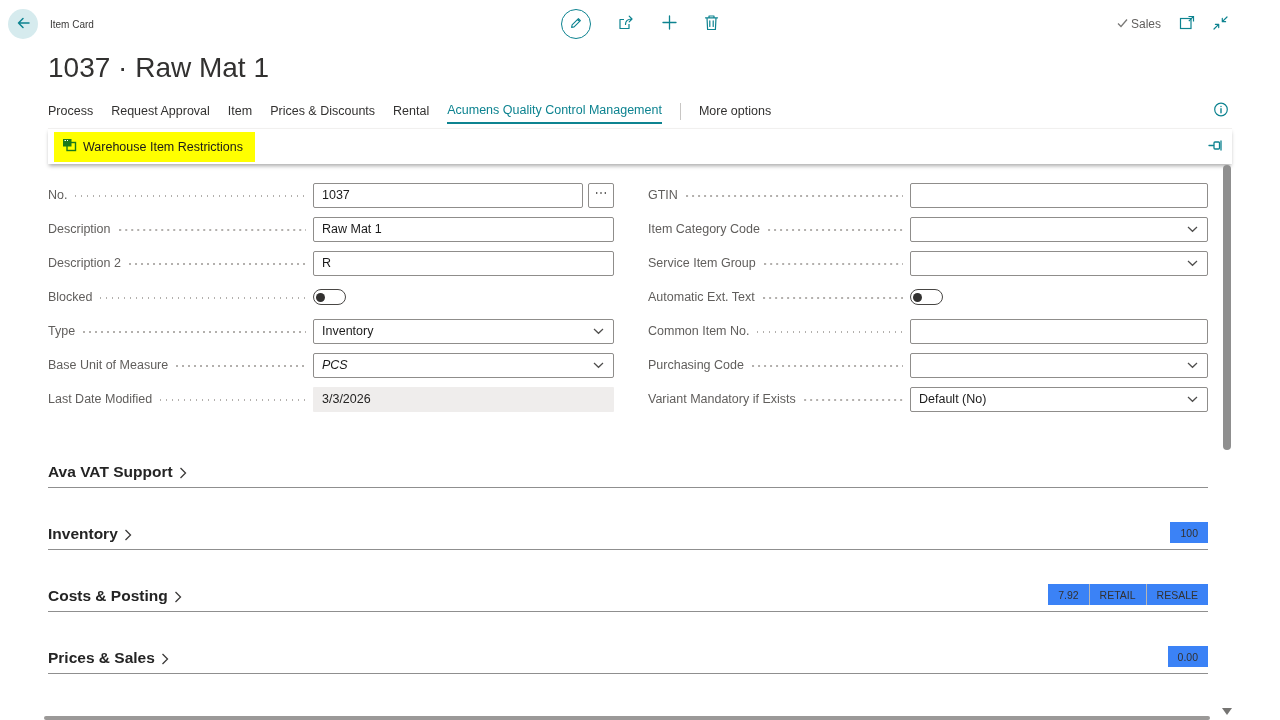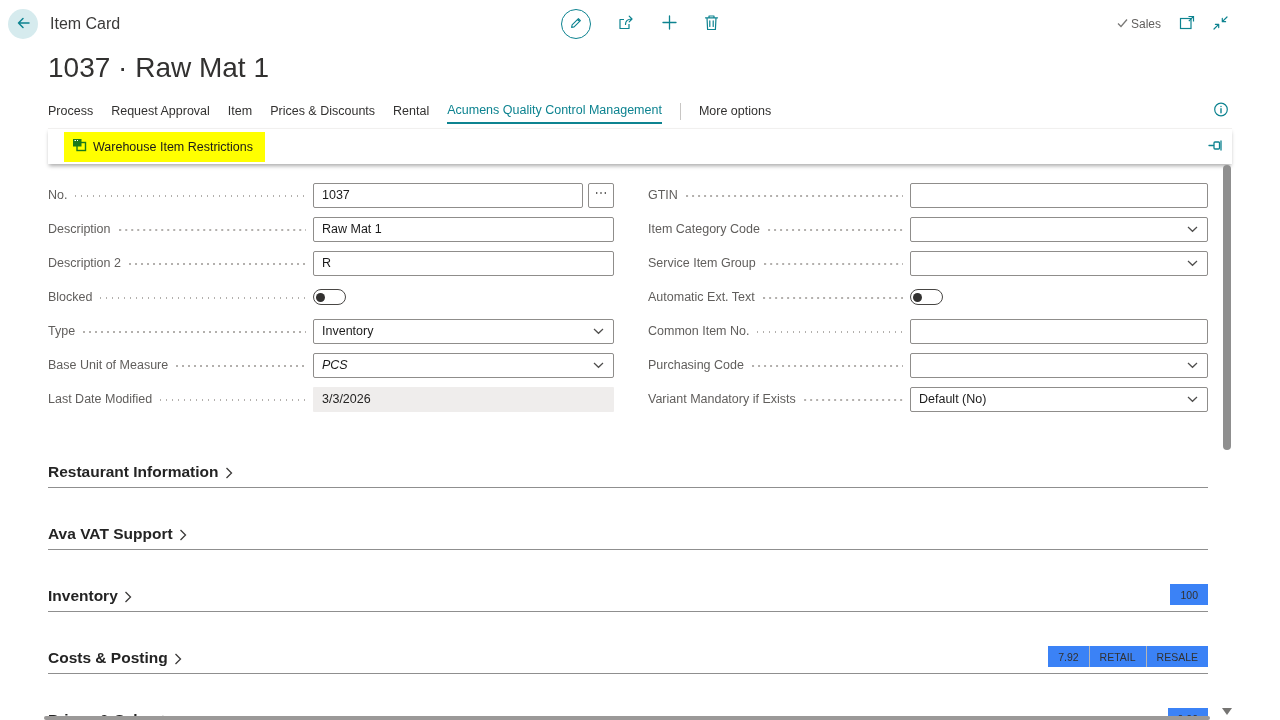--- a/index.html
+++ b/index.html
@@ -4,21 +4,21 @@
 <style>
   *{box-sizing:border-box;margin:0;padding:0}
   html,body{width:1280px;height:720px;overflow:hidden;background:#fff;
     font-family:"Liberation Sans",sans-serif;color:#252423}
   body{position:relative}
 
   
   .topbar{position:relative;height:48px;background:#fff}
   .back-btn{position:absolute;left:8px;top:9px;width:30px;height:30px;border-radius:50%;
     background:#d6ebee;display:flex;align-items:center;justify-content:center;cursor:pointer;border:none}
-  .caption{position:absolute;left:50px;top:50%;transform:translateY(-50%);font-size:16px;color:#3b3a39}
+  .caption{position:absolute;left:50px;top:50%;transform:translateY(-50%);font-size:10px;color:#3b3a39}
   .toolbar{position:absolute;left:50%;top:0;transform:translateX(-50%);height:48px;
     display:flex;align-items:center;gap:26px}
   .icon-btn{background:none;border:none;display:flex;align-items:center;justify-content:center;cursor:pointer;padding:0}
   .pencil-circle{width:30px;height:30px;border:1px solid #0d8390;border-radius:50%}
   .top-right{position:absolute;right:52px;top:0;height:48px;display:flex;align-items:center;gap:18px}
   .saved{display:flex;align-items:center;gap:3px;font-size:12px;color:#605e5c}
 
   
   .page-title{margin:2px 0 10px 48px;font-size:28px;line-height:36px;font-weight:400;color:#323130}
 
@@ -28,21 +28,21 @@
   .tab{line-height:26px;cursor:pointer;white-space:nowrap}
   .tab.active{color:#0d8390;border-bottom:2px solid #0d8390;line-height:24px}
   .tab-divider{width:1px;height:17px;background:#c8c6c4}
   .more-options{cursor:pointer;color:#323130;white-space:nowrap}
   .info-btn{position:absolute;right:3px;top:50%;transform:translateY(-50%)}
 
   
   .action-band{position:relative;margin:2px 48px 0;height:36px;background:#fff;
     display:flex;align-items:center;border-top:1px solid #f1f0ef;
     box-shadow:0 3px 4px -1px rgba(0,0,0,.33)}
-  .action-btn{margin-left:16px;display:flex;align-items:center;gap:6px;background:#ffff00;
+  .action-btn{margin-left:6px;display:flex;align-items:center;gap:6px;background:#ffff00;
     border:none;height:30px;padding:0 12px 0 8px;font-size:12.5px;color:#1b1b1b;cursor:pointer}
   .pin-btn{position:absolute;right:8px;top:50%;transform:translateY(-50%)}
 
   
   .form{display:flex;justify-content:space-between;margin:18px 72px 0 48px}
   .fcol{display:flex;flex-direction:column}
   .fcol.left{width:566px}
   .fcol.right{width:560px}
   .frow{display:flex;align-items:center;height:26px;margin-bottom:8px}
   .flabel{flex:1;display:flex;align-items:center;font-size:12.5px;color:#605e5c;min-width:0}
@@ -365,31 +365,20 @@
                 </svg></span>
             </div>
           </div>
         </div>
       </div>
   </div>
 
   <div class="sections">
       <section class="fasttab">
         <div class="sec-left">
-          <span class="sec-title">Restaurant Information</span>
-          <span class="sec-chev">
-            <svg width="8" height="12" viewBox="0 0 8 12">
-              <path d="M1.5 1 L6.5 6 L1.5 11" fill="none" stroke="#3b3a39" stroke-width="1.3"></path>
-            </svg>
-          </span>
-        </div>
-        <div class="sec-badges"></div>
-      </section>
-      <section class="fasttab">
-        <div class="sec-left">
           <span class="sec-title">Ava VAT Support</span>
           <span class="sec-chev">
             <svg width="8" height="12" viewBox="0 0 8 12">
               <path d="M1.5 1 L6.5 6 L1.5 11" fill="none" stroke="#3b3a39" stroke-width="1.3"></path>
             </svg>
           </span>
         </div>
         <div class="sec-badges"></div>
       </section>
       <section class="fasttab">

